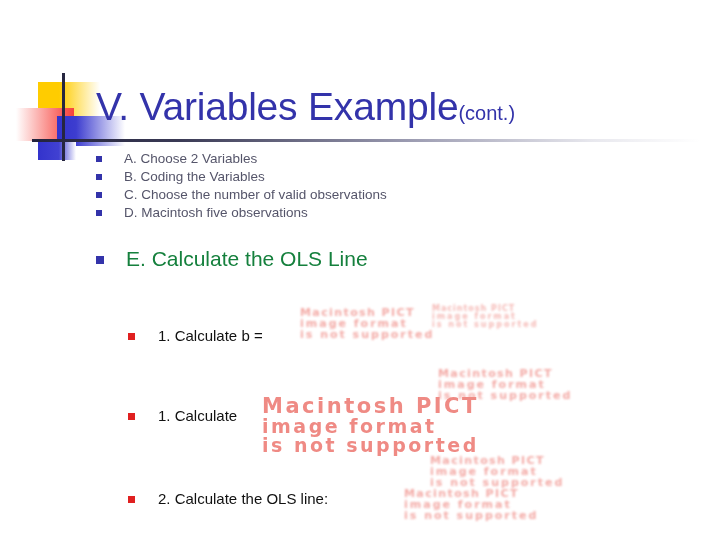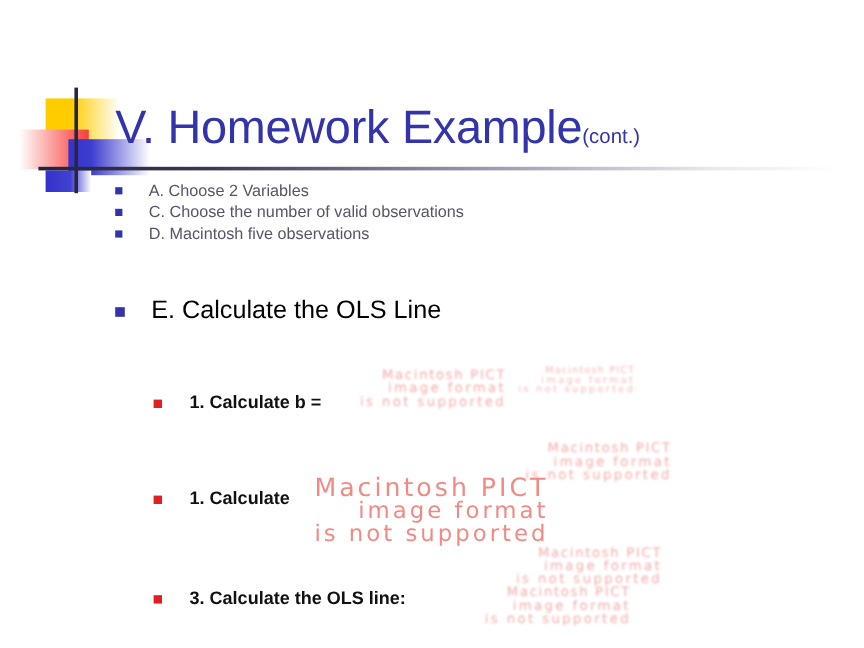--- a/index.html
+++ b/index.html
@@ -87,21 +87,21 @@
     position: absolute;
     left: 96px;
     top: 84px;
     color: #3333aa;
     font-size: 39px;
     line-height: 46px;
     letter-spacing: -0.2px;
     white-space: nowrap;
   }
   #title .cont {
-    font-size: 17px;
+    font-size: 20px;
     vertical-align: baseline;
     letter-spacing: 0;
   }
 
   
   #list-upper {
     position: absolute;
     left: 96px;
     top: 150px;
     width: 560px;
@@ -139,32 +139,31 @@
   #item-e .bullet {
     width: 8px;
     height: 8px;
     background: #3333aa;
     margin-top: 11px;
   }
   #item-e .txt {
     margin-left: 22px;
     font-size: 21px;
     line-height: 28px;
-    color: #000000;
+    color: #15803d;
     white-space: nowrap;
   }
 
   
   .sub-item {
     position: absolute;
     left: 128px;
     display: flex;
     align-items: flex-start;
     z-index: 3;
-    font-weight: bold;
   }
   .sub-item .bullet {
     width: 7px;
     height: 7px;
     background: #e02020;
     margin-top: 8px;
   }
   .sub-item .txt {
     margin-left: 23px;
     font-size: 15px;
@@ -179,22 +178,22 @@
   
   .sub-item .txt {
     background: rgba(255,255,255,0.0);
   }
 
   
   .pict-artifact {
     position: absolute;
     color: #ef8a84;
     font-family: "DejaVu Sans", sans-serif;
-    font-weight: normal;
-    text-align: right;
+    font-weight: bold;
+    text-align: left;
     line-height: 1.0;
     white-space: nowrap;
     letter-spacing: 1px;
     z-index: 1;
     user-select: none;
   }
   .pict-line2 { letter-spacing: 2px; }
   .pict-line3 { letter-spacing: 2px; }
 
   
@@ -235,26 +234,30 @@
   <div id="logo-mark">
     <div class="sq-yellow"></div>
     <div class="sq-red"></div>
     <div class="sq-blue"></div>
     <div class="sq-blue2"></div>
     <div class="rule-vert"></div>
   </div>
 
   <div id="title-rule"></div>
 
-  <div id="title"><span>V. Homework Example</span><span class="cont">(cont.)</span></div>
+  <div id="title"><span>V. Variables Example</span><span class="cont">(cont.)</span></div>
 
   <div id="list-upper">
     <div class="li li-small">
       <span class="bullet"></span>
       <span class="txt">A. Choose 2 Variables</span>
+    </div>
+    <div class="li li-small">
+      <span class="bullet"></span>
+      <span class="txt">B. Coding the Variables</span>
     </div>
     <div class="li li-small">
       <span class="bullet"></span>
       <span class="txt">C. Choose the number of valid observations</span>
     </div>
     <div class="li li-small">
       <span class="bullet"></span>
       <span class="txt">D. Macintosh five observations</span>
     </div>
   </div>
@@ -303,16 +306,16 @@
   <div class="sub-item" id="sub-1">
     <span class="bullet"></span>
     <span class="txt">1. Calculate b =</span>
   </div>
   <div class="sub-item" id="sub-2">
     <span class="bullet"></span>
     <span class="txt">1. Calculate</span>
   </div>
   <div class="sub-item" id="sub-3">
     <span class="bullet"></span>
-    <span class="txt">3. Calculate the OLS line:</span>
+    <span class="txt">2. Calculate the OLS line:</span>
   </div>
 
 </div>
 
 </body></html>

